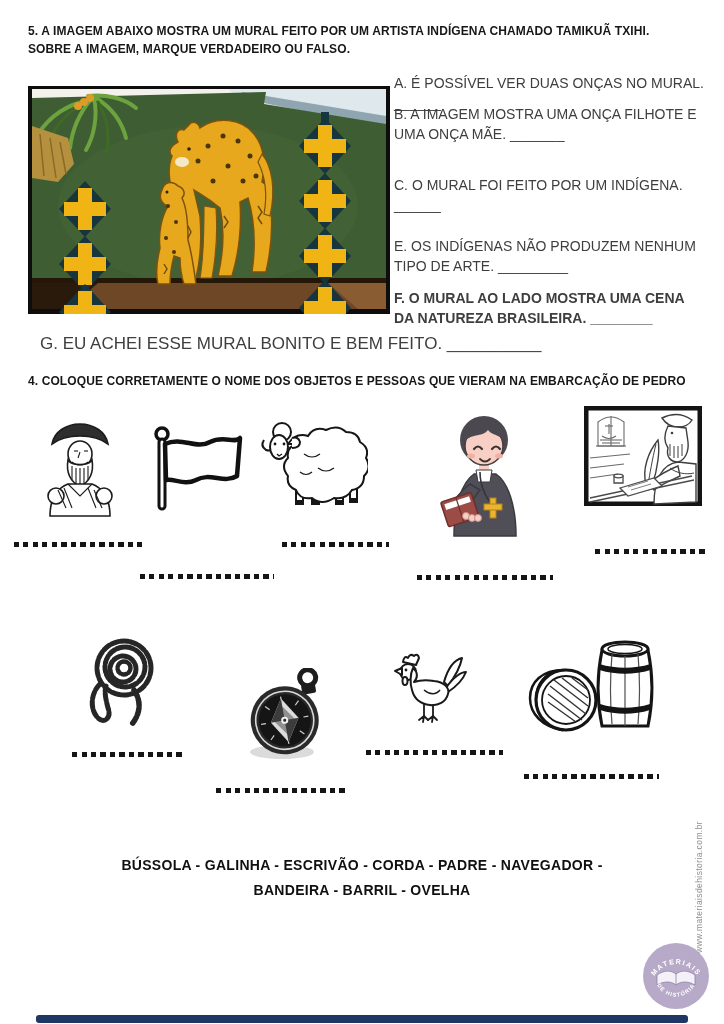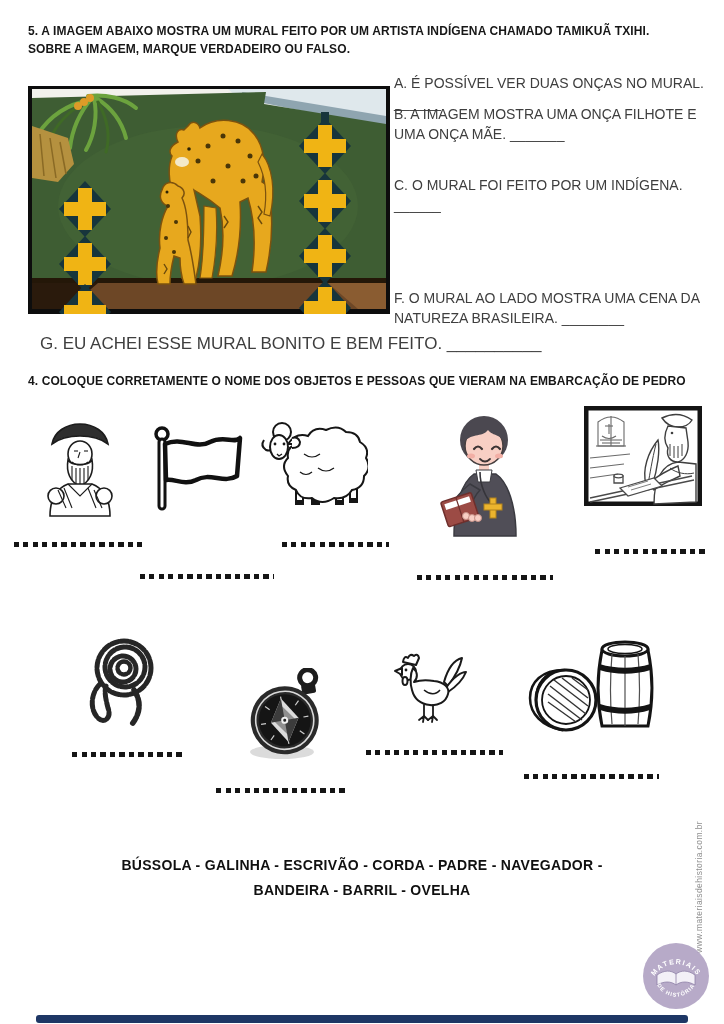--- a/index.html
+++ b/index.html
@@ -122,21 +122,22 @@
       </g>
       <circle cx="56" cy="16" r="4" fill="#dd9b28"></circle>
         <circle cx="62" cy="12" r="4" fill="#dd9b28"></circle>
         <circle cx="50" cy="20" r="4" fill="#dd9b28"></circle>
     </svg>
   </div>
 
   <div class="vf-item" style="top:73px;">A. É POSSÍVEL VER DUAS ONÇAS NO MURAL. ______</div>
   <div class="vf-item" style="top:104px;">B. A IMAGEM MOSTRA UMA ONÇA FILHOTE E UMA ONÇA MÃE. _______</div>
   <div class="vf-item" style="top:155px;margin-top:20px;">C. O MURAL FOI FEITO POR UM INDÍGENA. ______</div>
-  <div class="vf-item" style="top:288px;">F. O MURAL AO LADO MOSTRA UMA CENA DA NATUREZA BRASILEIRA. ________</div>
+  <div class="vf-item" style="top:236px;">E. OS INDÍGENAS NÃO PRODUZEM NENHUM TIPO DE ARTE. _________</div>
+  <div class="vf-item" style="top:288px;font-weight:bold;">F. O MURAL AO LADO MOSTRA UMA CENA DA NATUREZA BRASILEIRA. ________</div>
   <div class="g-item">G. EU ACHEI ESSE MURAL BONITO E BEM FEITO. __________</div>
 
   <div class="title q4-title">
     <div>4. COLOQUE CORRETAMENTE O NOME DOS OBJETOS E PESSOAS QUE VIERAM NA EMBARCAÇÃO DE PEDRO</div>
   </div>
 
   <div class="img-box" style="left:44px;top:418px;width:72px;height:102px;">
     <svg viewBox="0 0 72 102">
       <g stroke="#1c1c1c" stroke-width="1.6" fill="#fff">
         <path d="M8,26 C10,14 22,6 36,6 C50,6 62,14 64,26 C56,20 48,18 36,18 C24,18 16,20 8,26 Z" fill="#2e2e2e"></path>

